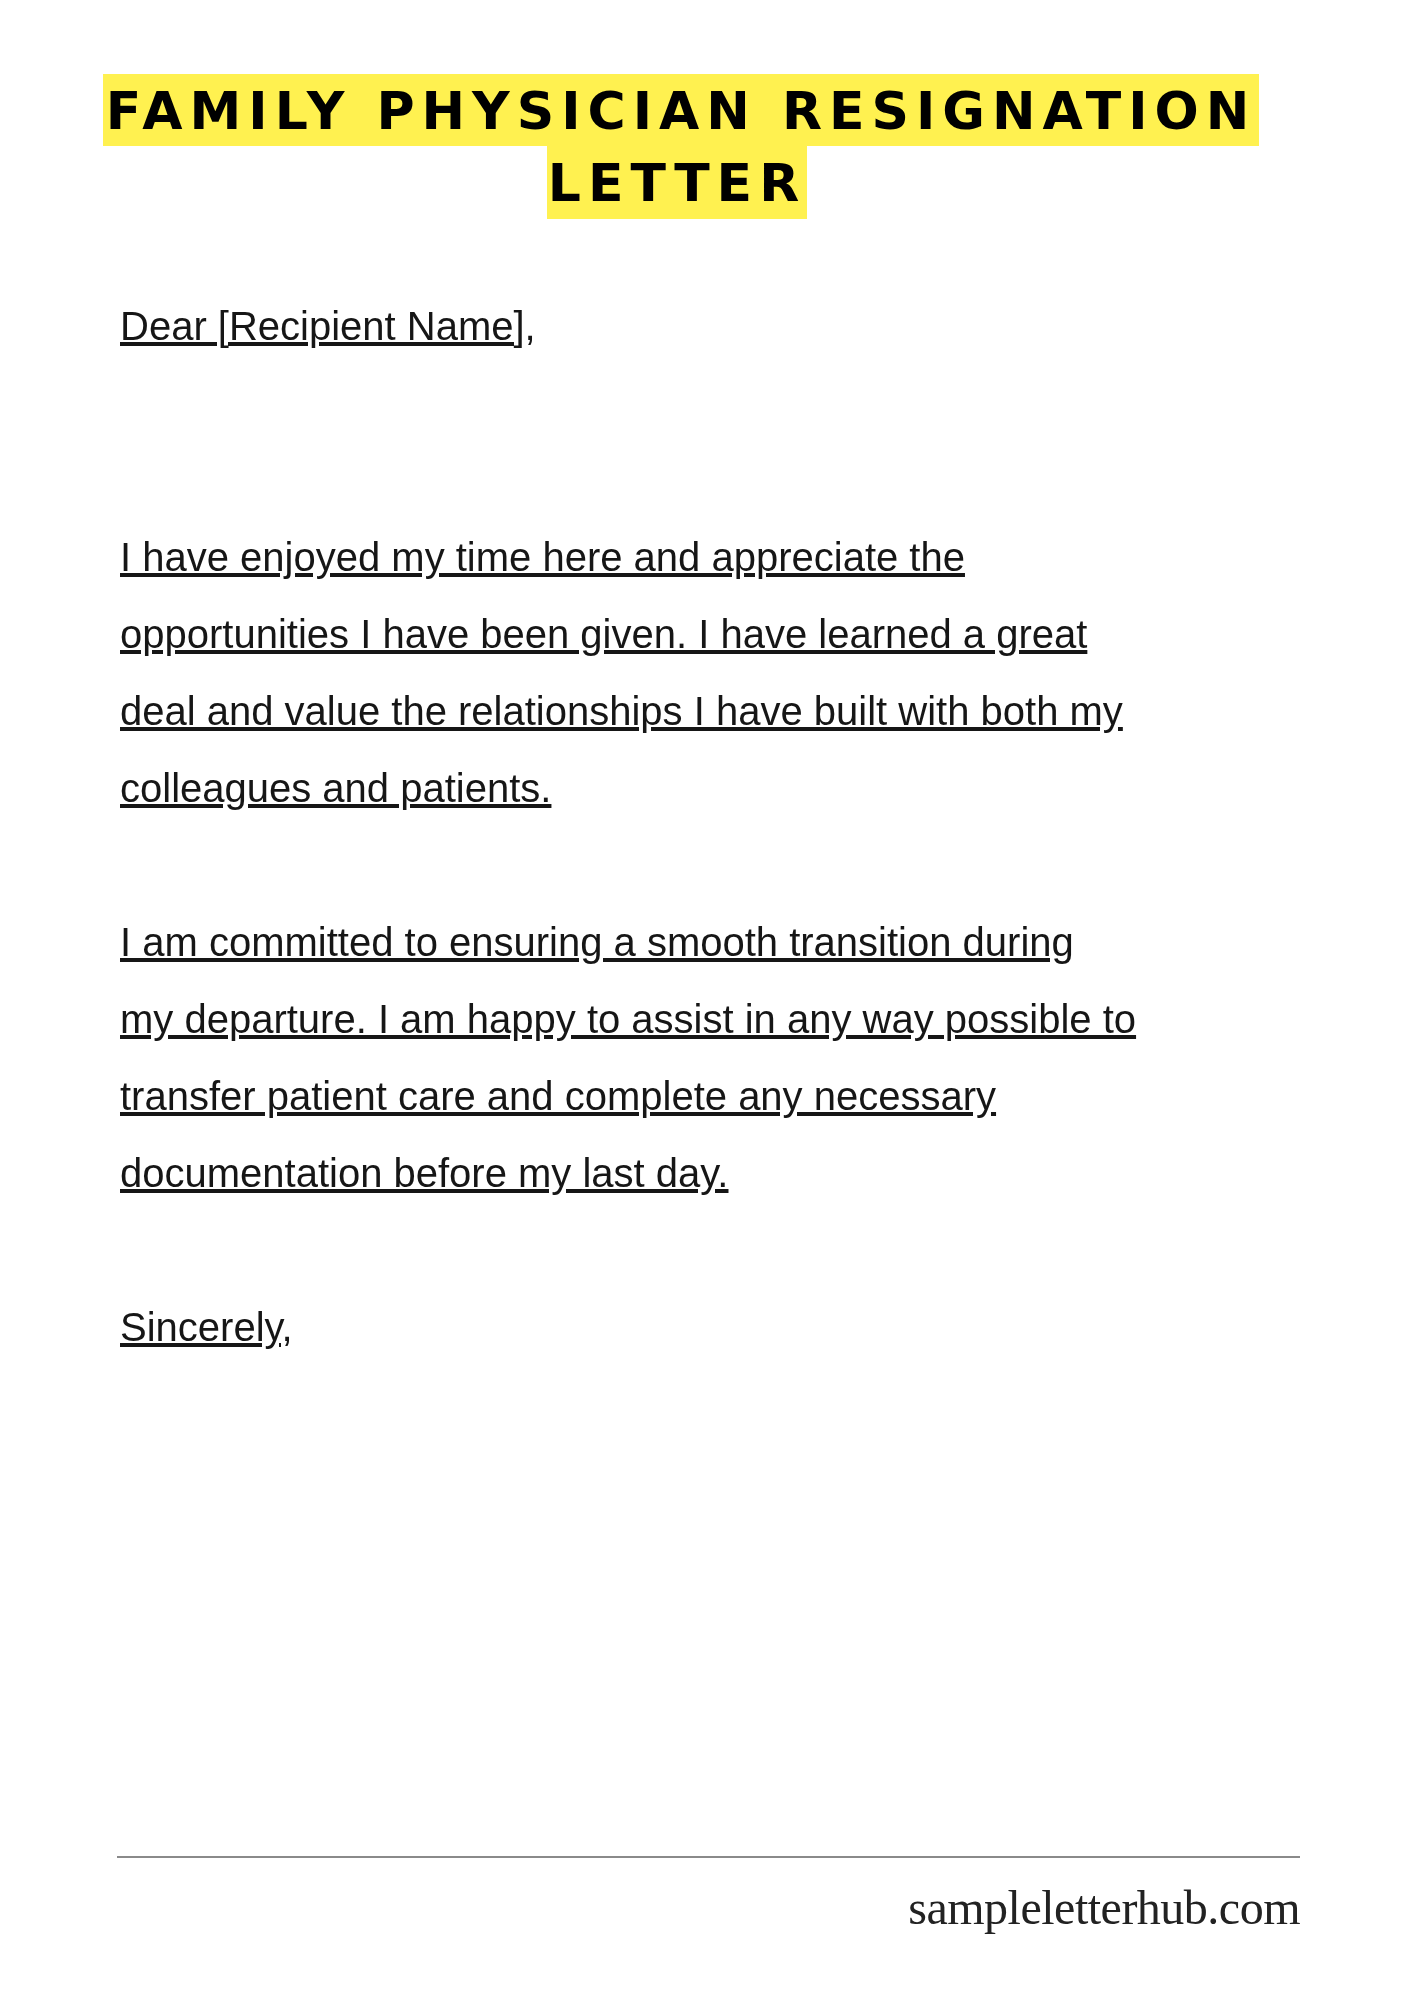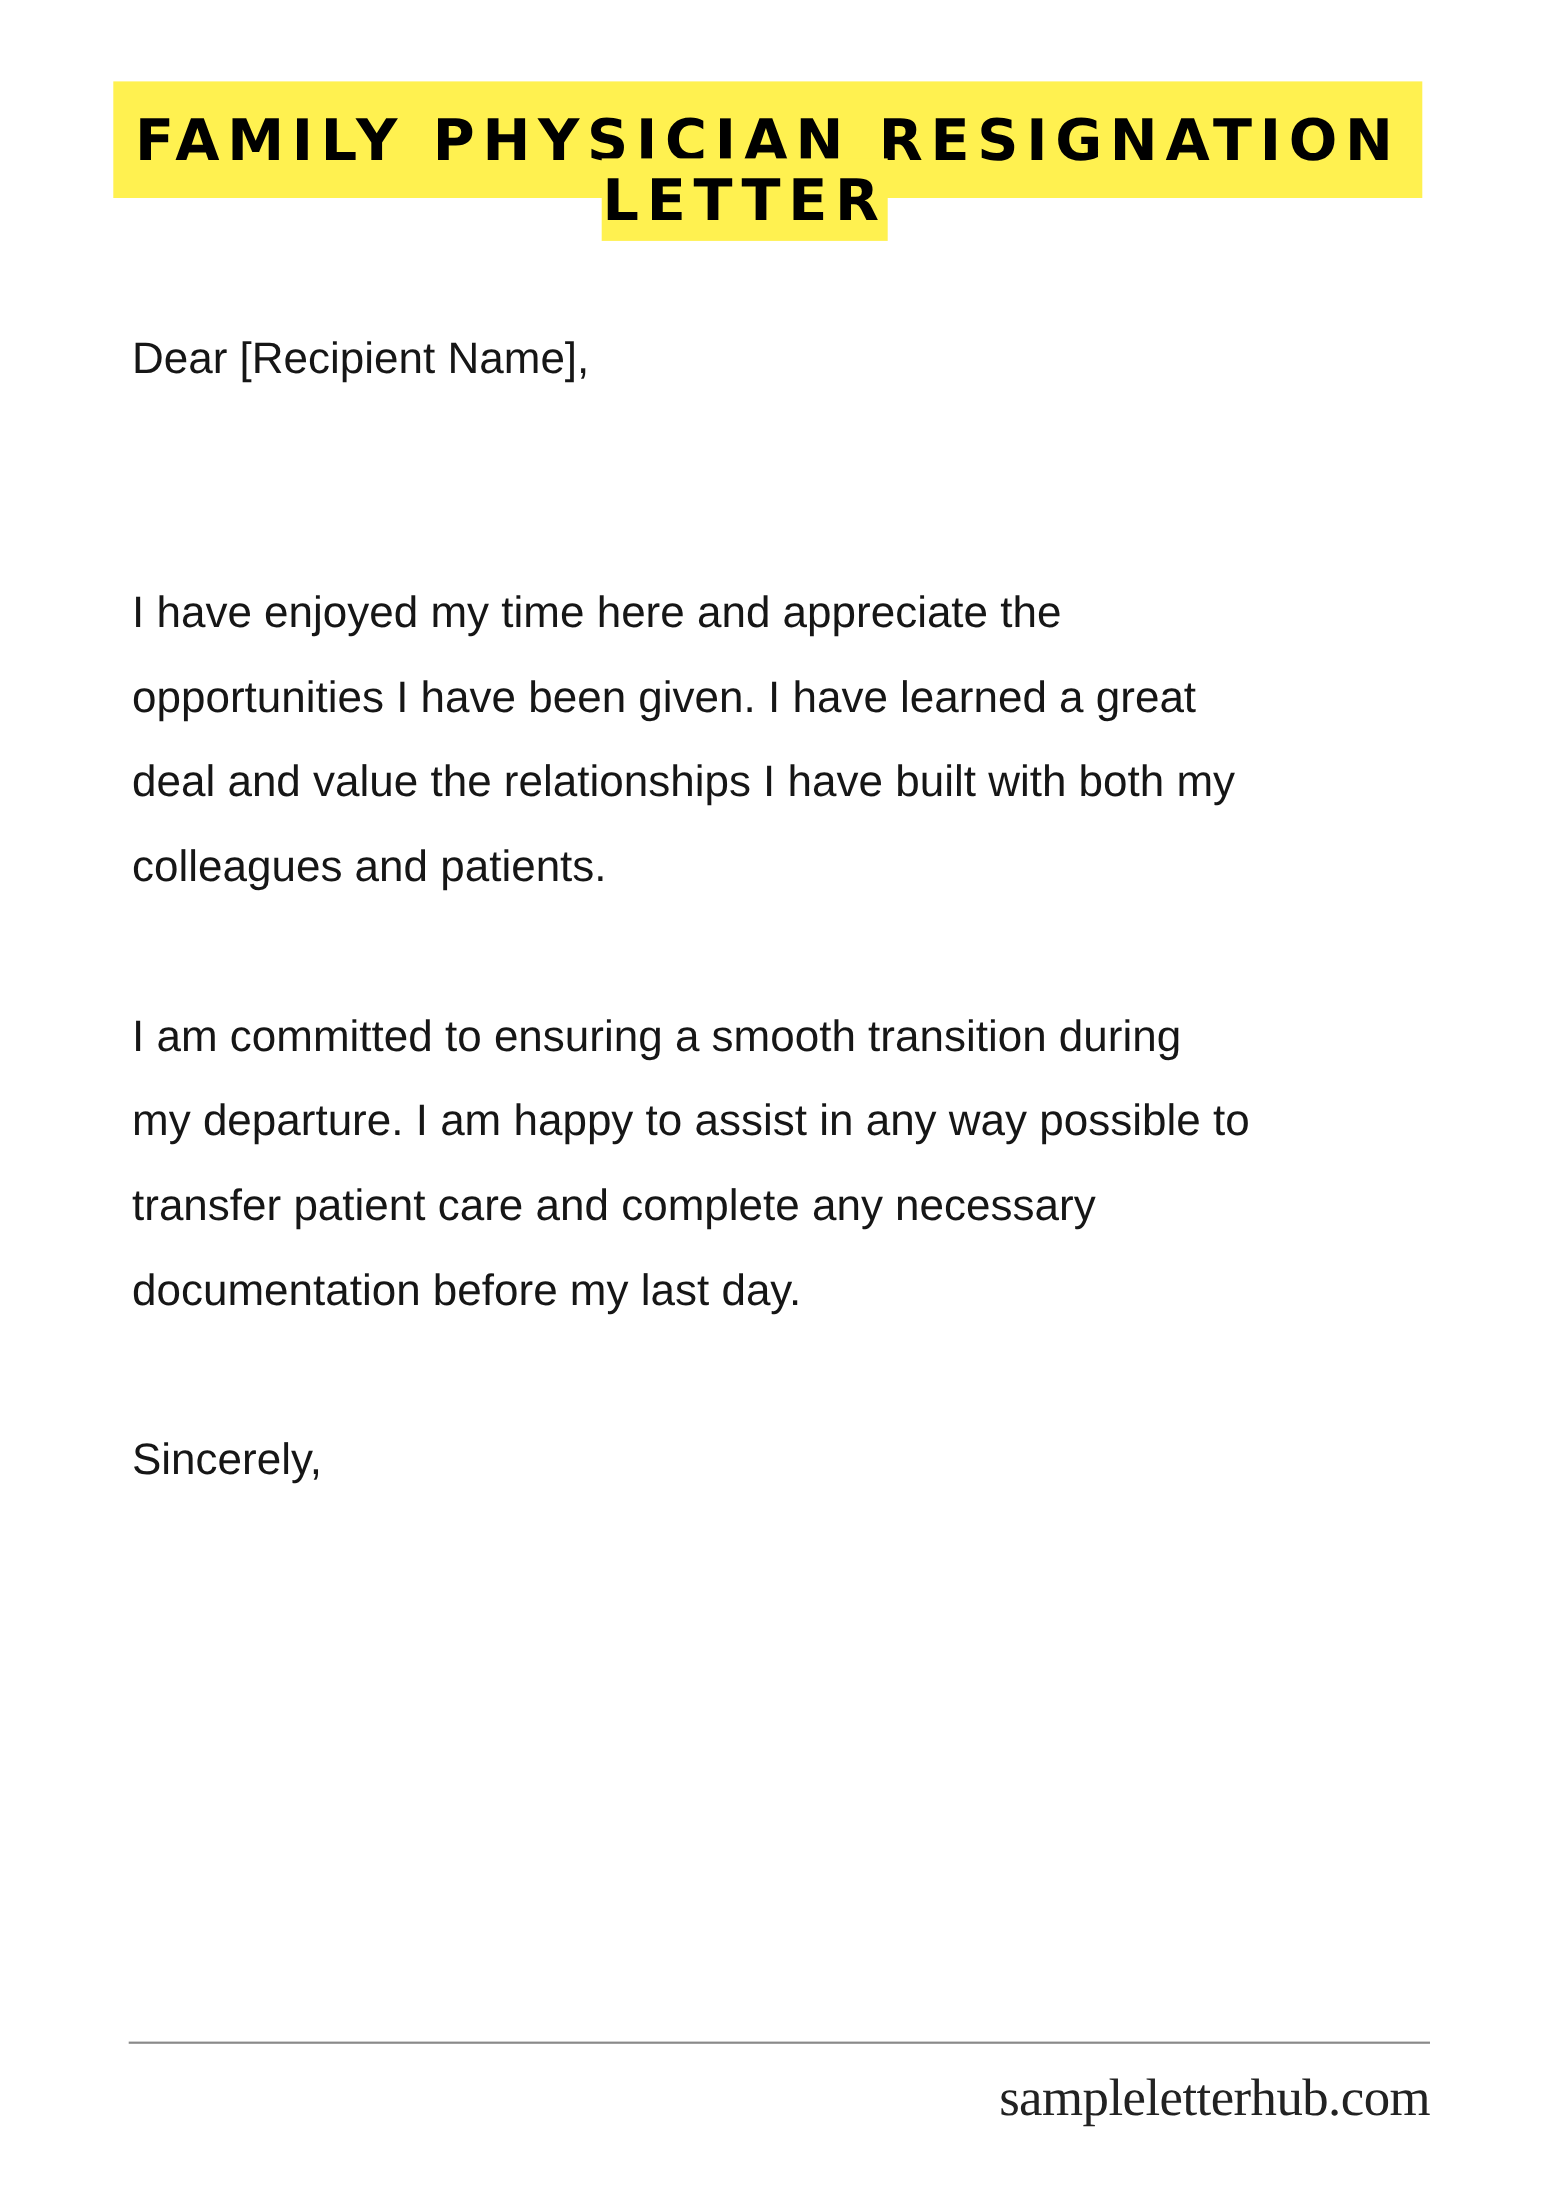--- a/index.html
+++ b/index.html
@@ -3,25 +3,25 @@
 <meta charset="utf-8">
 <style>
   html, body { margin: 0; padding: 0; background: #ffffff; }
   body { width: 1414px; height: 2000px; position: relative; overflow: hidden;
          font-family: "Liberation Sans", "DejaVu Sans", sans-serif; color: #111; }
   .title-wrap { position: absolute; left: 0; top: 74px; width: 1414px; text-align: center; }
   .title-line { display: inline-block; background: #FFF150; color: #000;
                 font-family: "DejaVu Sans", sans-serif; font-weight: bold;
                 font-size: 52px; letter-spacing: 7px; line-height: 72px;
                 padding: 0 6px 0 12px; }
-  .title-line.l1 { position: absolute; left: 103px; top: 0; width: 1154px; height: 70px; padding: 18px; text-align: center; }
+  .title-line.l1 { position: absolute; left: 103px; top: 0; width: 1154px; height: 70px; padding: 1px; text-align: center; }
   .title-line.l2 { position: absolute; left: 547px; top: 70px; width: 260px; height: 75px; padding: 0; text-align: center; line-height: 78px; }
   .body-text { position: absolute; left: 120px; top: 288px; width: 1230px;
                font-size: 40px; line-height: 77px; color: #161616; }
-  .body-text p { margin: 0; white-space: pre-line; }
+  .body-text p { margin: 0; white-space: pre-line; text-decoration: underline; }
   .gap { height: 77px; }
   .rule { position: absolute; left: 117px; top: 1856px; width: 1183px; height: 0;
           border-top: 2px solid #8a8a8a; }
   .footer { position: absolute; right: 114px; top: 1880px; font-family: "Liberation Serif", "DejaVu Serif", serif;
             font-size: 48px; color: #222; letter-spacing: -0.5px; }
 </style>
 </head>
 <body>
 
 <div class="title-wrap">

